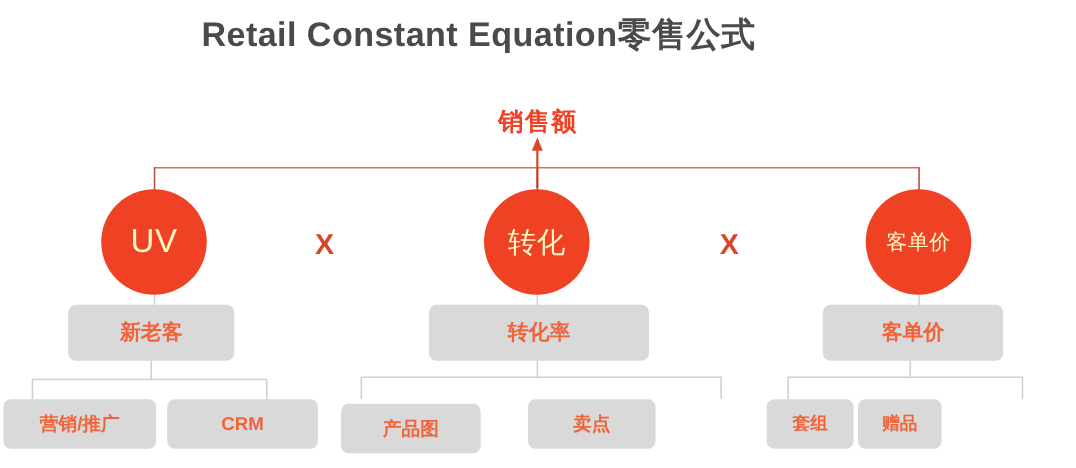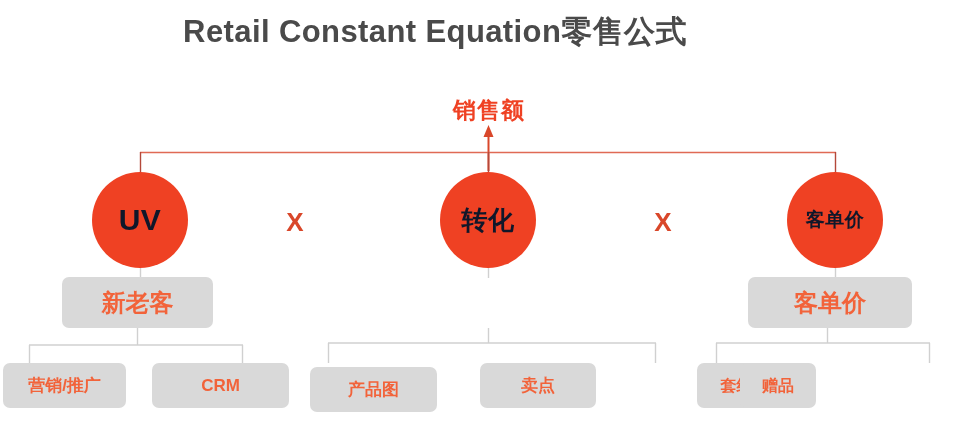--- a/index.html
+++ b/index.html
@@ -55,25 +55,25 @@
     pointer-events: none;
   }
 
   
   .metric-circle {
     position: absolute;
     width: 96px;
     height: 96px;
     border-radius: 50%;
     background: #ef4123;
-    color: #0f172a;
+    color: #fef9c3;
     display: flex;
     align-items: center;
     justify-content: center;
-    font-weight: bold;
+    font-weight: normal;
     letter-spacing: 0.5px;
     box-sizing: border-box;
   }
   .metric-circle.latin { font-size: 30px; }
   .metric-circle.cjk3  { font-size: 19px; }
   .metric-circle.cjk2  { font-size: 26px; }
 
   
   .operator {
     position: absolute;
@@ -91,21 +91,21 @@
     border-radius: 7px;
     color: #f2633a;
     font-weight: bold;
     display: flex;
     align-items: center;
     justify-content: center;
     box-sizing: border-box;
     text-align: center;
     line-height: 1;
   }
-  .gbox.level2 { font-size: 24px; height: 51px; text-align: center; }
+  .gbox.level2 { font-size: 19px; height: 51px; text-align: center; }
   .gbox.level3 { font-size: 17px; height: 45px; }
   .gbox.level3.small { font-size: 16px; }
 </style>
 </head>
 <body>
 
 <div id="stage">
 
   <div id="page-title">Retail Constant Equation零售公式</div>
 
@@ -144,24 +144,25 @@
   </svg>
 
   <div class="metric-circle latin" style="left:92px; top:172px;">UV</div>
   <div class="metric-circle cjk2" style="left:440px; top:172px;">转化</div>
   <div class="metric-circle cjk3" style="left:787px; top:172px;">客单价</div>
 
   <div class="operator" style="left:280px; top:207px;">X</div>
   <div class="operator" style="left:648px; top:207px;">X</div>
 
   <div class="gbox level2" style="left:62px; top:277px; width:151px;">新老客</div>
+  <div class="gbox level2" style="left:390px; top:277px; width:200px;">转化率</div>
   <div class="gbox level2" style="left:748px; top:277px; width:164px;">客单价</div>
 
-  <div class="gbox level3" style="left:3px; top:363px; width:123px;">营销/推广</div>
+  <div class="gbox level3" style="left:3px; top:363px; width:139px;">营销/推广</div>
   <div class="gbox level3" style="left:152px; top:363px; width:137px;">CRM</div>
 
   <div class="gbox level3" style="left:310px; top:367px; width:127px;">产品图</div>
   <div class="gbox level3" style="left:480px; top:363px; width:116px;">卖点</div>
 
   <div class="gbox level3 small" style="left:697px; top:363px; width:79px;">套组</div>
-  <div class="gbox level3 small" style="left:740px; top:363px; width:76px;">赠品</div>
+  <div class="gbox level3 small" style="left:780px; top:363px; width:76px;">赠品</div>
 
 </div>
 
 </body></html>

